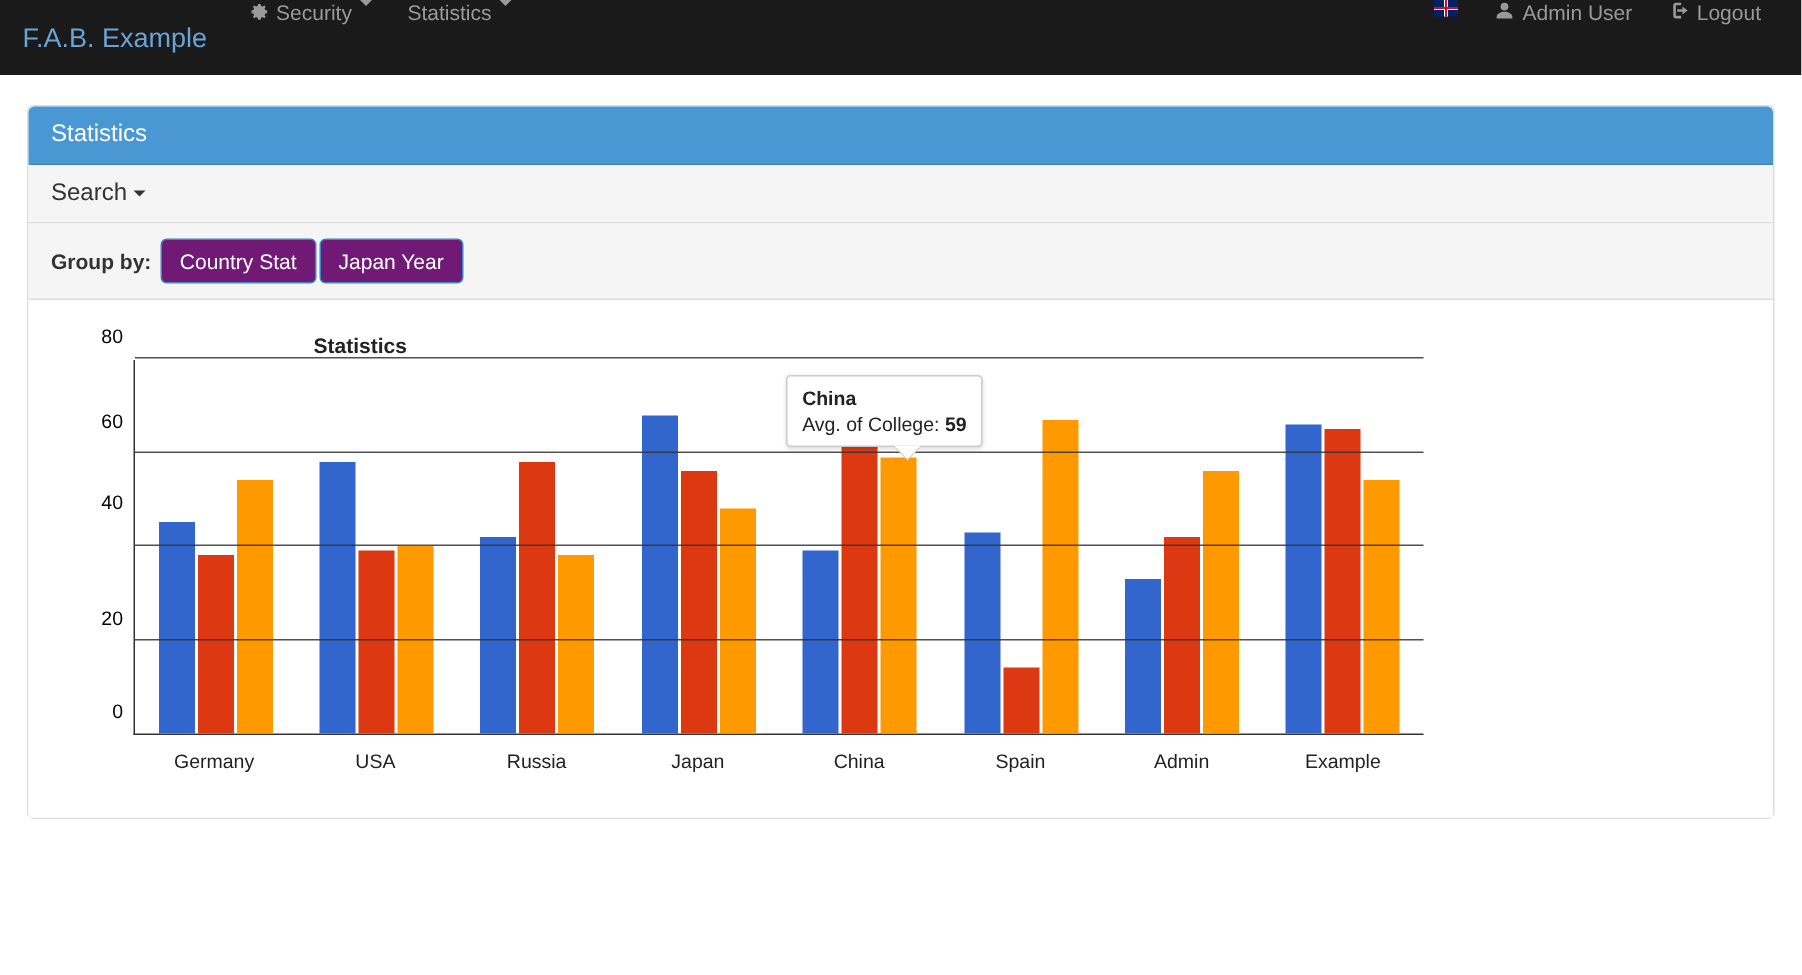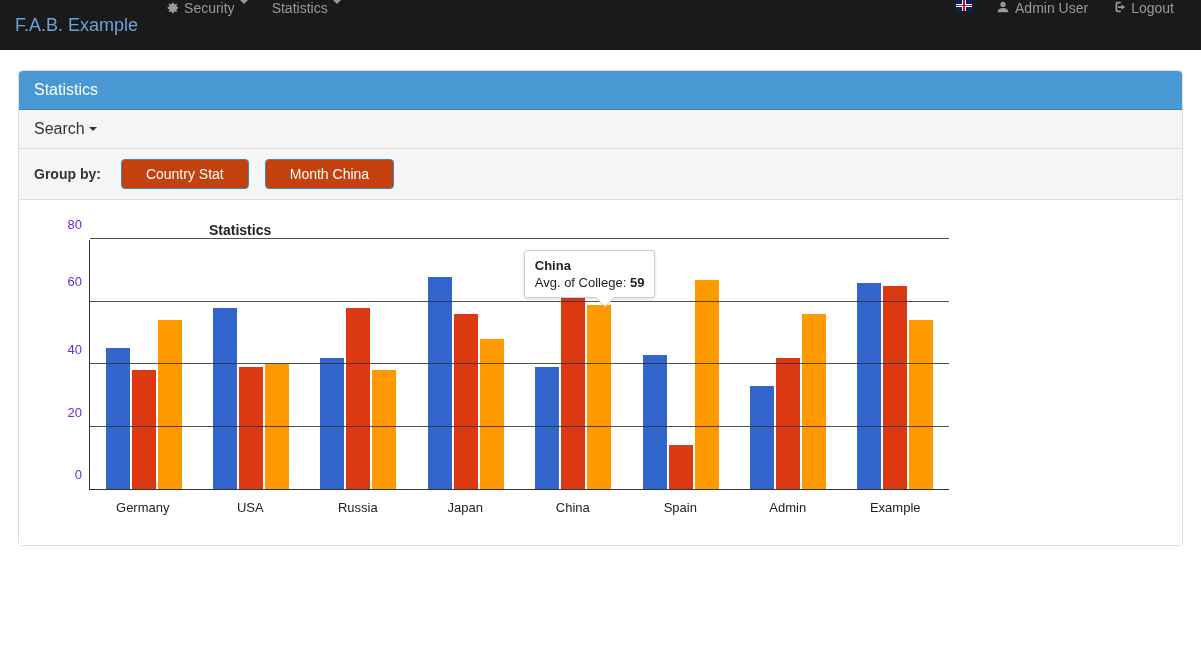--- a/index.html
+++ b/index.html
@@ -93,28 +93,28 @@
     padding: 10px 15px;
     font-size: 16px;
     color: #333;
     display:flex; align-items:center; gap:4px;
     cursor: pointer;
   }
   .panel-group {
     background: #f5f5f5;
     border-bottom: 1px solid #ddd;
     padding: 10px 15px;
-    display:flex; align-items:center; gap:16px;
+    display:flex; align-items:center; gap:2px;
   }
   .panel-group .lbl { font-weight: 700; margin-right:4px;}
   .btn-group-btn {
-    background:#c2410c;
+    background:#701a75;
     border:1px solid #3b87c2;
     color:#fff;
-    padding:6px 24px;
+    padding:6px 12px;
     border-radius:4px;
     font-size:14px;
     cursor:pointer;
   }
   .panel-body {
     padding: 40px 30px 30px 30px;
     position: relative;
     background:#fff;
   }
 
@@ -149,21 +149,21 @@
     position:absolute; left:0; right:0;
     border-top:1px solid #333;
     opacity:0.85;
   }
   .ytick {
     position:absolute;
     right:100%;
     transform:translateY(-50%);
     padding-right:8px;
     font-size:13px;
-    color:#6d28d9;
+    color:#000000;
     text-align:right;
     width:34px;
   }
   .xaxis {
     position:relative;
     margin-left:40px;
     width:860px;
     display:flex;
     justify-content:center;
   }
@@ -269,21 +269,21 @@
     <div class="panel-heading">
       <span>Statistics</span>
     </div>
     <div class="panel-sub">
       <span>Search</span>
       <span class="caret dark"></span>
     </div>
     <div class="panel-group">
       <span class="lbl">Group by:</span>
       <button class="btn-group-btn">Country Stat</button>
-      <button class="btn-group-btn">Month China</button>
+      <button class="btn-group-btn">Japan Year</button>
     </div>
     <div class="panel-body">
 
       <div class="chart-wrap">
         <div class="chart-title">Statistics</div>
 
         <div class="chart-area">
           <div class="plot" id="plot">
 
             <div class="cats" id="cats">
@@ -341,21 +341,21 @@
                     <div class="bar" title="Portugal — Avg. of Unemployed: 66" style="height: 206.25px; background: rgb(51, 102, 204);"></div>
                     <div class="bar" title="Portugal — Avg. of Population: 65" style="height: 203.125px; background: rgb(220, 57, 18);"></div>
                     <div class="bar" title="Portugal — Avg. of College: 54" style="height: 168.75px; background: rgb(255, 153, 0);"></div>
                   </div>
                 </div>
               </div>
           <div class="ytick" style="bottom: 0px;">0</div>
               <div class="ygrid" style="bottom: 62.5px;"></div>
               <div class="ytick" style="bottom: 62.5px;">20</div>
               <div class="ygrid" style="bottom: 125px;"></div>
-              <div class="ytick" style="bottom: 125px;">40</div>
+              <div class="ytick" style="bottom: 139px;">40</div>
               <div class="ygrid" style="bottom: 187.5px;"></div>
               <div class="ytick" style="bottom: 193px;">60</div>
               <div class="ygrid" style="bottom: 250px;"></div>
               <div class="ytick" style="bottom: 250px;">80</div>
             </div>
           <div class="xaxis" id="xaxis">
               <div class="xcat">Germany</div>
               <div class="xcat">USA</div>
               <div class="xcat">Russia</div>
               <div class="xcat">Japan</div>

